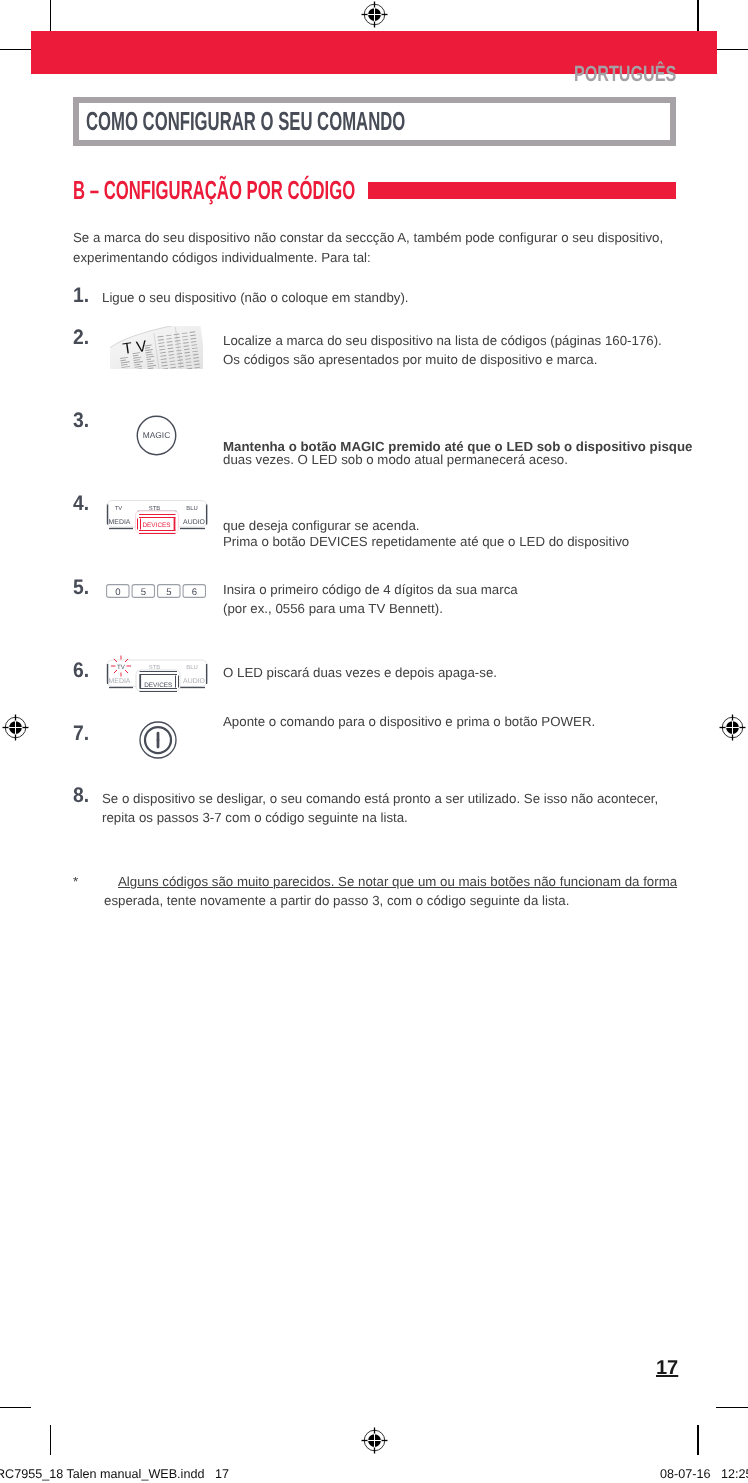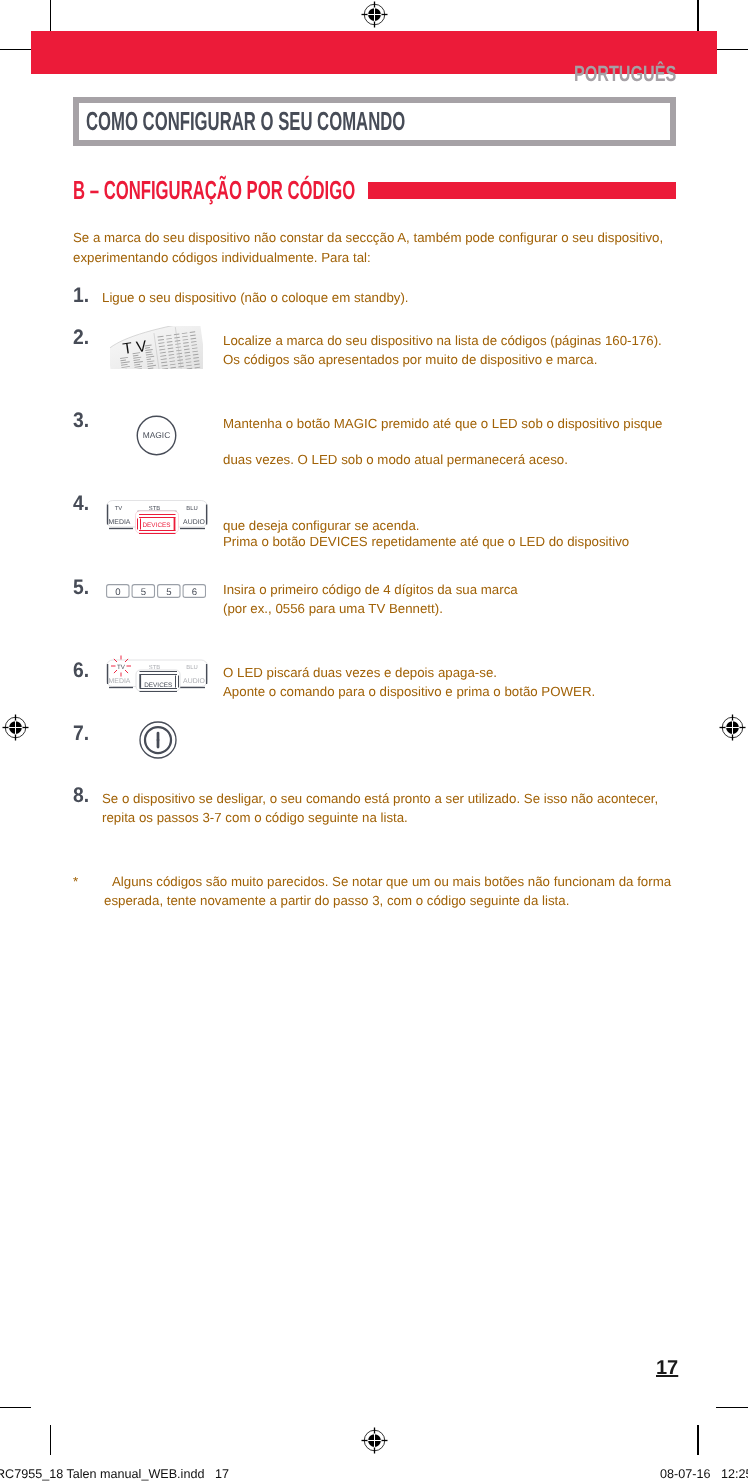--- a/index.html
+++ b/index.html
@@ -23,21 +23,21 @@
     border:6px solid #a6a2a6;box-sizing:border-box;background:#fff;}
   #title-text{position:absolute;left:86px;top:106px;font-size:26.2px;font-weight:bold;
     color:#474c57;white-space:nowrap;transform:scaleX(.638);transform-origin:0 0;}
 
   
   #sec-heading{left:73px;top:175px;font-size:26.2px;font-weight:bold;color:#ec1b39;
     white-space:nowrap;transform:scaleX(.638);transform-origin:0 0;}
   #sec-bar{left:368px;top:182px;width:308px;height:17px;background:#ec1b39;}
 
   
-  .body-line{position:absolute;font-size:13.27px;color:#a16207;white-space:nowrap;
+  .body-line{position:absolute;font-size:13.27px;color:#404040;white-space:nowrap;
     letter-spacing:.01px;}
   .step-num{position:absolute;font-size:21px;font-weight:bold;color:#474c57;
     transform:scaleX(.92);transform-origin:0 50%;}
 
   
   .illus{position:absolute;}
   .rmt-txt{font-family:"Liberation Sans",sans-serif;font-weight:normal;}
 
   
   #page-num{left:656px;top:1357px;font-size:20px;font-weight:bold;color:#1a1a1a;
@@ -115,36 +115,36 @@
   <div class="body-line" style="left:73px;top:250px;">experimentando códigos individualmente. Para tal:</div>
 
   <div class="step-num" style="left:73px;top:284px;">1.</div>
   <div class="body-line" style="left:102px;top:290px;">Ligue o seu dispositivo (não o coloque em standby).</div>
 
   <div class="step-num" style="left:73px;top:326px;">2.</div>
   <div class="body-line" style="left:223px;top:333px;">Localize a marca do seu dispositivo na lista de códigos (páginas 160-176).</div>
   <div class="body-line" style="left:223px;top:352px;">Os códigos são apresentados por muito de dispositivo e marca.</div>
 
   <div class="step-num" style="left:73px;top:409px;">3.</div>
-  <div class="body-line" style="left:223px;top:416px;">Mantenha o botão MAGIC premido até que o LED sob o dispositivo pisque</div>
+  <div class="body-line" style="left:223px;top:439px;font-weight:bold;">Mantenha o botão MAGIC premido até que o LED sob o dispositivo pisque</div>
   <div class="body-line" style="left:223px;top:452px;">duas vezes. O LED sob o modo atual permanecerá aceso.</div>
 
   <div class="step-num" style="left:73px;top:492px;">4.</div>
   <div class="body-line" style="left:223px;top:499px;margin-top:35px;">Prima o botão DEVICES repetidamente até que o LED do dispositivo</div>
   <div class="body-line" style="left:223px;top:518px;">que deseja configurar se acenda.</div>
 
   <div class="step-num" style="left:73px;top:576px;">5.</div>
   <div class="body-line" style="left:223px;top:582px;text-align:center;">Insira o primeiro código de 4 dígitos da sua marca</div>
   <div class="body-line" style="left:223px;top:601px;">(por ex., 0556 para uma TV Bennett).</div>
 
   <div class="step-num" style="left:73px;top:659px;">6.</div>
   <div class="body-line" style="left:223px;top:665px;">O LED piscará duas vezes e depois apaga-se.</div>
 
   <div class="step-num" style="left:73px;top:722px;">7.</div>
-  <div class="body-line" style="left:223px;top:684px;">Aponte o comando para o dispositivo e prima o botão POWER.</div>
+  <div class="body-line" style="left:223px;top:714px;">Aponte o comando para o dispositivo e prima o botão POWER.</div>
 
   <div class="step-num" style="left:73px;top:784px;">8.</div>
   <div class="body-line" style="left:102px;top:791px;">Se o dispositivo se desligar, o seu comando está pronto a ser utilizado. Se isso não acontecer,</div>
   <div class="body-line" style="left:102px;top:810px;">repita os passos 3-7 com o código seguinte na lista.</div>
 
   <svg class="illus" style="left:110px;top:326px;" width="93" height="44" viewBox="0 0 186 88">
     <defs>
       <linearGradient id="paperg" x1="0.05" y1="0" x2="0.55" y2="1">
         <stop offset="0%" stop-color="#f7f7f7"></stop>
           <stop offset="45%" stop-color="#efefef"></stop>
@@ -367,19 +367,19 @@
   </svg>
 
   <svg class="illus" style="left:138px;top:720px;" width="40" height="40" viewBox="0 0 160 160">
     <circle cx="80" cy="80" r="72" fill="#fff" stroke="#474c57" stroke-width="5.4"></circle>
     <circle cx="80" cy="80" r="52" fill="#fff" stroke="#474c57" stroke-width="9"></circle>
     <path d="M80 52 L80 80" stroke="#474c57" stroke-width="11" stroke-linecap="round"></path>
     <path d="M80 80 L80 108" stroke="#474c57" stroke-width="11" stroke-linecap="round"></path>
   </svg>
 
   <div class="body-line" style="left:73px;top:874px;">*</div>
-  <div class="body-line" style="left:112px;top:874px;">Alguns códigos são muito parecidos. Se notar que um ou mais botões não funcionam da forma</div>
+  <div class="body-line" style="left:118px;top:874px;text-decoration:underline;">Alguns códigos são muito parecidos. Se notar que um ou mais botões não funcionam da forma</div>
   <div class="body-line" style="left:104px;top:893px;text-align:center;">esperada, tente novamente a partir do passo 3, com o código seguinte da lista.</div>
 </div>
 
 <div class="abs" id="page-num">17</div>
 <div class="abs" id="footer-left">RC7955_18 Talen manual_WEB.indd&nbsp;&nbsp; 17</div>
 <div class="abs" id="footer-right">08-07-16&nbsp;&nbsp; 12:25</div>
 
 </body></html>

